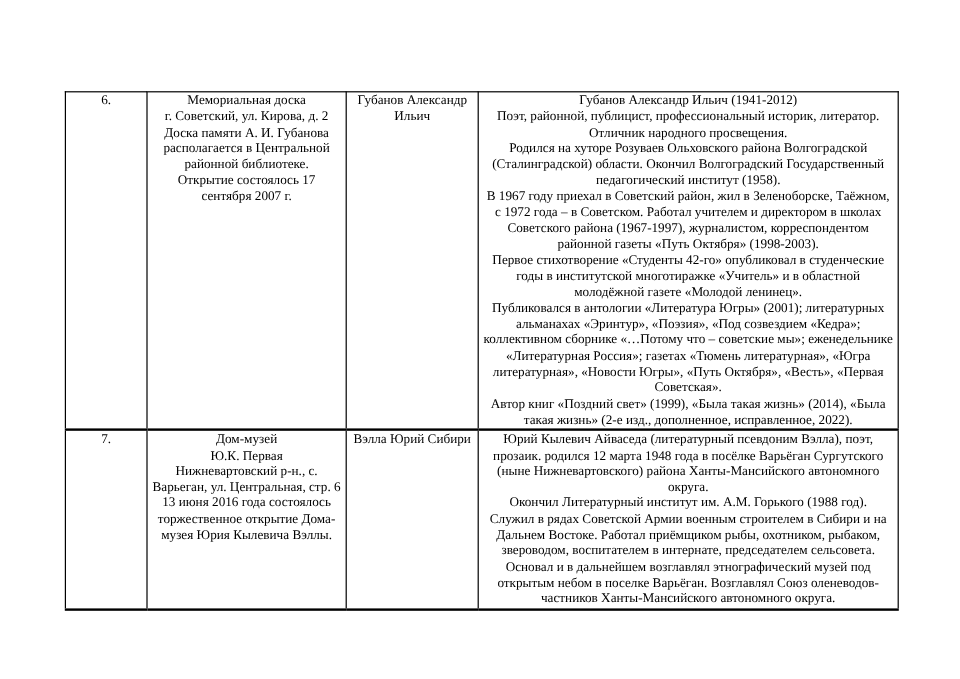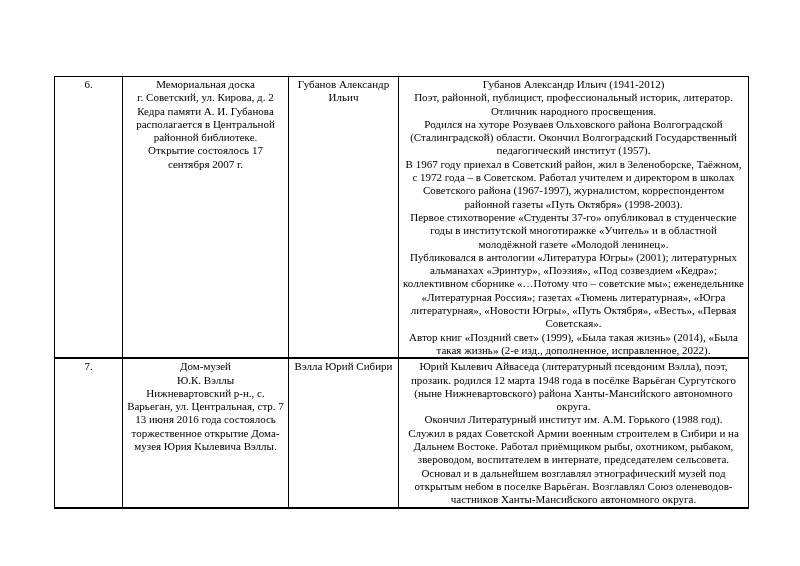--- a/index.html
+++ b/index.html
@@ -56,45 +56,45 @@
       <col class="col-bio">
     </colgroup>
     <tbody>
       <tr class="row-a">
         <td>
           <div class="p">6.</div>
         </td>
         <td>
           <div class="p">Мемориальная доска</div>
           <div class="p">г. Советский, ул. Кирова, д. 2</div>
-          <div class="p">Кедра памяти А. И. Губанова располагается в Центральной районной библиотеке.</div>
+          <div class="p">Доска памяти А. И. Губанова располагается в Центральной районной библиотеке.</div>
           <div class="p">Открытие состоялось 17 сентября 2007 г.</div>
         </td>
         <td>
           <div class="p">Губанов Александр Ильич</div>
         </td>
         <td>
           <div class="p">Губанов Александр Ильич (1941-2012)</div>
           <div class="p">Поэт, районной, публицист, профессиональный историк, литератор.</div>
           <div class="p">Отличник народного просвещения.</div>
-          <div class="p">Родился на хуторе Розуваев Ольховского района Волгоградской (Сталинградской) области. Окончил Волгоградский Государственный педагогический институт (1957).</div>
+          <div class="p">Родился на хуторе Розуваев Ольховского района Волгоградской (Сталинградской) области. Окончил Волгоградский Государственный педагогический институт (1958).</div>
           <div class="p">В 1967 году приехал в Советский район, жил в Зеленоборске, Таёжном, с 1972 года – в Советском. Работал учителем и директором в школах Советского района (1967-1997), журналистом, корреспондентом районной газеты «Путь Октября» (1998-2003).</div>
-          <div class="p">Первое стихотворение «Студенты 37-го» опубликовал в студенческие годы в институтской многотиражке «Учитель» и в областной молодёжной газете «Молодой ленинец».</div>
+          <div class="p">Первое стихотворение «Студенты 42-го» опубликовал в студенческие годы в институтской многотиражке «Учитель» и в областной молодёжной газете «Молодой ленинец».</div>
           <div class="p">Публиковался в антологии «Литература Югры» (2001); литературных альманахах «Эринтур», «Поэзия», «Под созвездием «Кедра»; коллективном сборнике «…Потому что – советские мы»; еженедельнике «Литературная Россия»; газетах «Тюмень литературная», «Югра литературная», «Новости Югры», «Путь Октября», «Весть», «Первая Советская».</div>
           <div class="p">Автор книг «Поздний свет» (1999), «Была такая жизнь» (2014), «Была такая жизнь» (2-е изд., дополненное, исправленное, 2022).</div>
         </td>
       </tr>
       <tr class="row-b">
         <td>
           <div class="p">7.</div>
         </td>
         <td>
           <div class="p">Дом-музей</div>
-          <div class="p">Ю.К. Вэллы</div>
-          <div class="p">Нижневартовский р-н., с. Варьеган, ул. Центральная, стр. 7</div>
+          <div class="p">Ю.К. Первая</div>
+          <div class="p">Нижневартовский р-н., с. Варьеган, ул. Центральная, стр. 6</div>
           <div class="p">13 июня 2016 года состоялось торжественное открытие Дома-музея Юрия Кылевича Вэллы.</div>
         </td>
         <td>
           <div class="p">Вэлла Юрий Сибири</div>
         </td>
         <td>
           <div class="p">Юрий Кылевич Айваседа (литературный псевдоним Вэлла), поэт, прозаик. родился 12 марта 1948 года в посёлке Варьёган Сургутского (ныне Нижневартовского) района Ханты-Мансийского автономного округа.</div>
           <div class="p">Окончил Литературный институт им. А.М. Горького (1988 год).</div>
           <div class="p">Служил в рядах Советской Армии военным строителем в Сибири и на Дальнем Востоке. Работал приёмщиком рыбы, охотником, рыбаком, звероводом, воспитателем в интернате, председателем сельсовета. Основал и в дальнейшем возглавлял этнографический музей под открытым небом в поселке Варьёган. Возглавлял Союз оленеводов-частников Ханты-Мансийского автономного округа.</div>
         </td>

